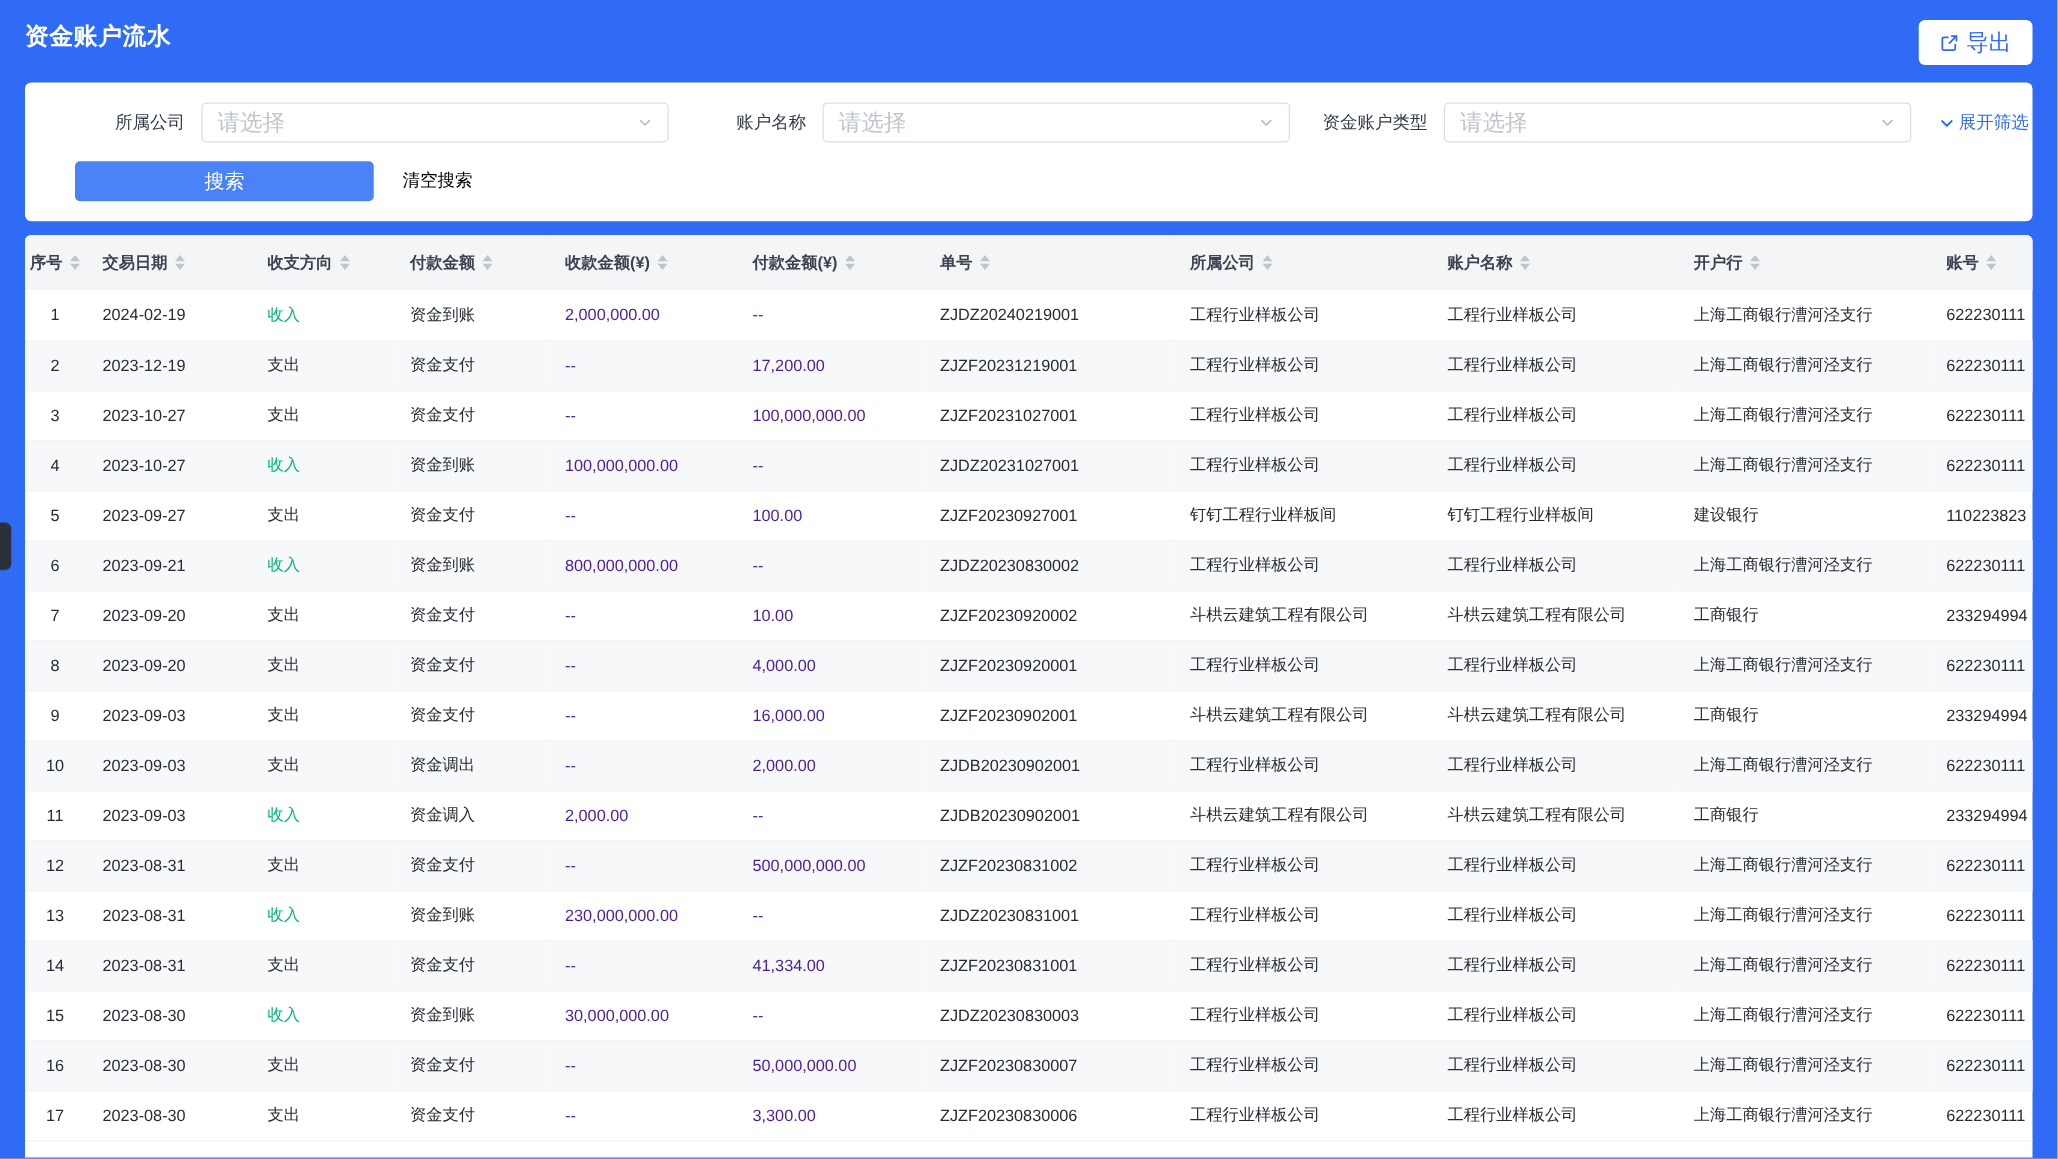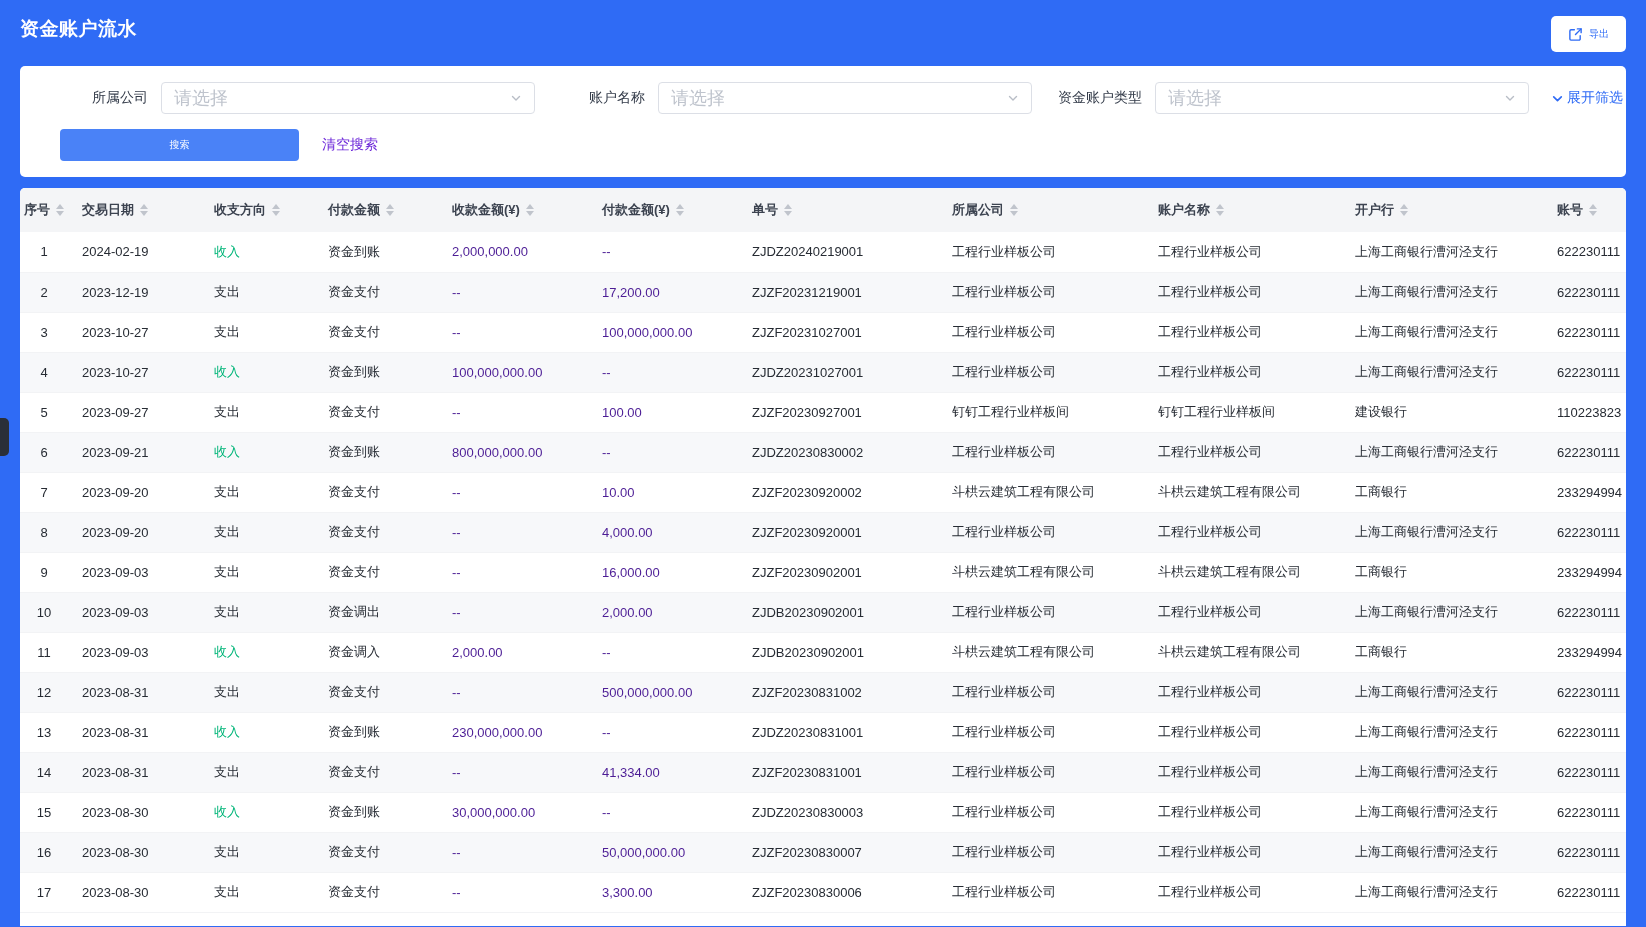--- a/index.html
+++ b/index.html
@@ -11,21 +11,21 @@
   }
   
   .topbar {
     display:flex; justify-content:space-between;
     padding:16px 20px 14px 20px;
   }
   .topbar h1 { color:#fff; font-size:19px; font-weight:700; letter-spacing:.5px; }
   .export-btn {
     display:inline-flex; align-items:center; gap:6px;
     background:#fff; color:#2F6BF5; border:none; border-radius:5px;
-    height:36px; padding:0 17px; font-size:10px; cursor:pointer;
+    height:36px; padding:0 17px; font-size:18px; cursor:pointer;
     font-family:inherit;
   }
   .export-btn svg { display:block; }
   
   .filter-card {
     background:#fff; border-radius:5px; margin:0 20px 11px 20px;
     padding:16px 30px 16px 40px;
   }
   .filter-row { display:flex; align-items:center; column-gap:22px; }
   .f-group { display:flex; align-items:center; }
@@ -41,24 +41,24 @@
   .select .ph { color:#bfc4cd; font-size:18px; }
   .select .chev { color:#b8bdc6; display:flex; }
   .expand {
     margin-left:auto; display:inline-flex; align-items:center; gap:3px;
     color:#2F6BF5; font-size:14px; cursor:pointer; text-decoration:none; white-space:nowrap;
   }
   .expand .chev-blue { display:flex; }
   .actions-row { display:flex; align-items:center; margin-top:15px; }
   .search-btn {
     width:239px; height:32px; background:#4a82f7; border:none; border-radius:4px;
-    color:#fff; font-size:10px; cursor:pointer; font-family:inherit;
+    color:#fff; font-size:16px; cursor:pointer; font-family:inherit;
   }
   .clear-link {
-    margin-left:23px; color:#6d28d9; font-size:14px; cursor:pointer; text-decoration:none;
+    margin-left:23px; color:#000000; font-size:14px; cursor:pointer; text-decoration:none;
   }
   
   .table-card {
     background:#fff; border-radius:5px 5px 0 0; margin:0 20px;
     height:calc(927px - 189px); overflow:hidden;
   }
   table { border-collapse:collapse; table-layout:fixed; width:1693px; }
   thead th {
     background:#f4f5f7; height:44px; font-size:13px; font-weight:700; color:#3c4350;
     text-align:left; padding-left:14px; white-space:nowrap; cursor:pointer;

